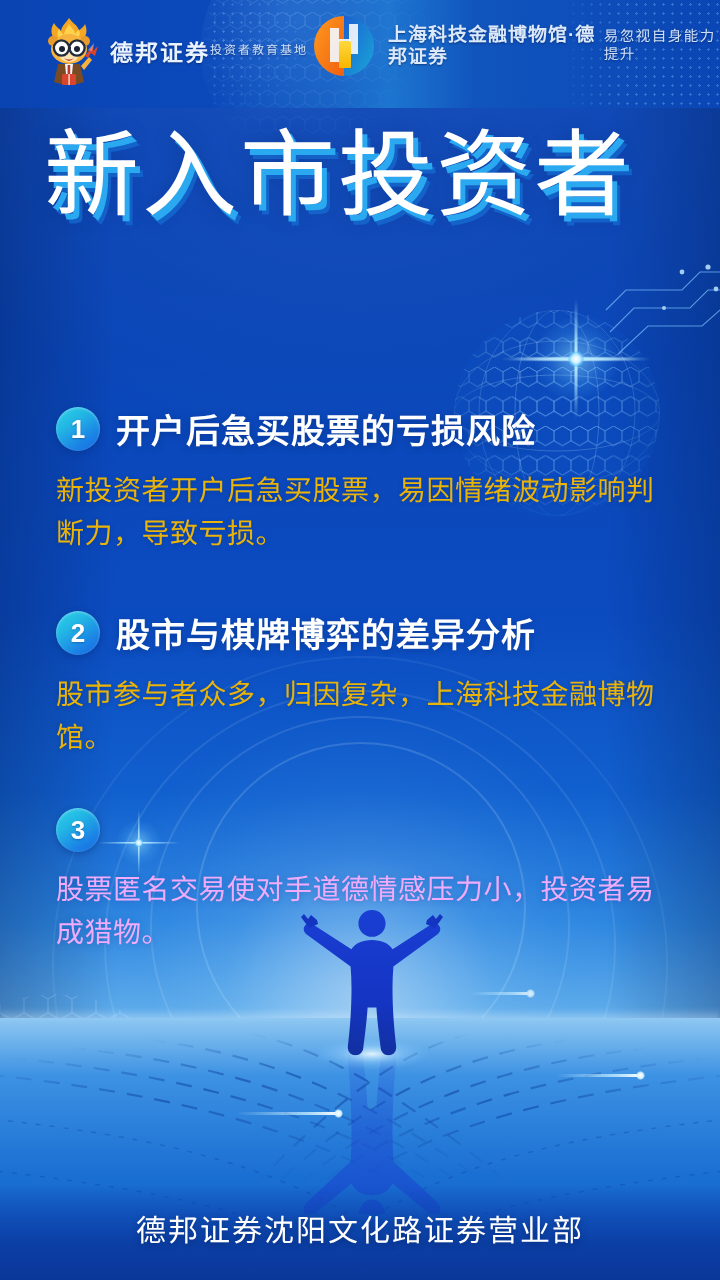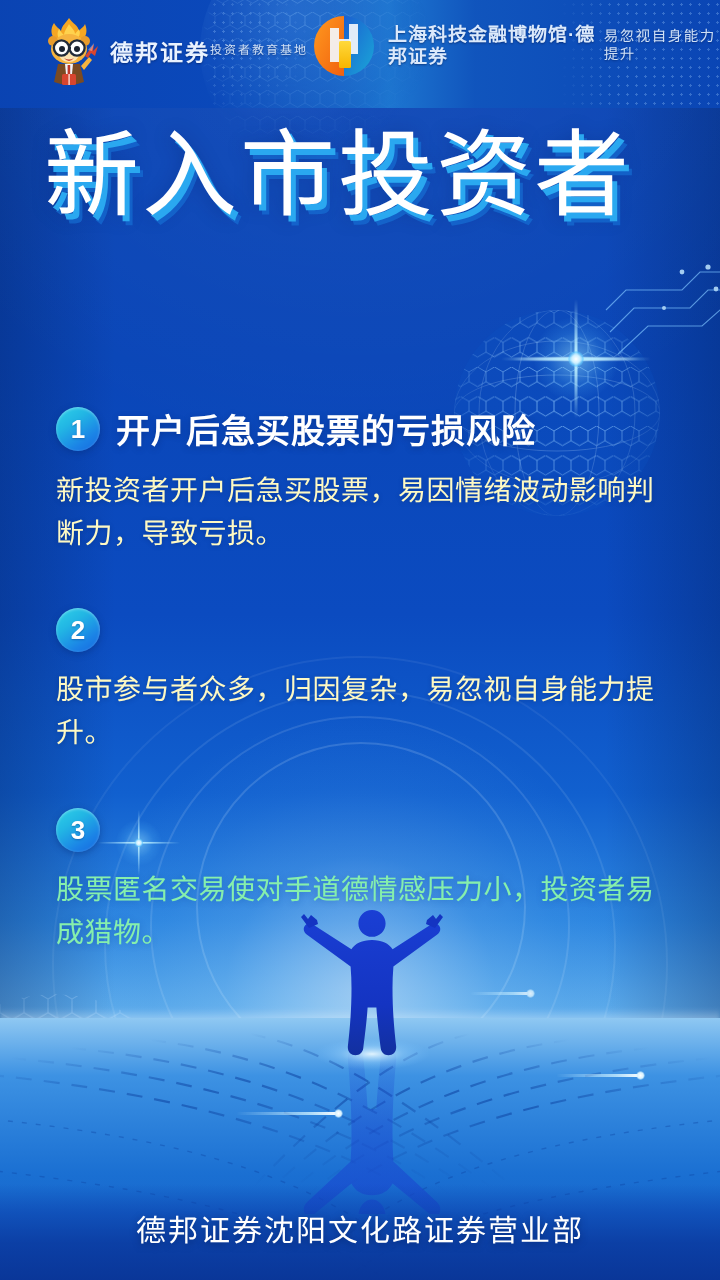--- a/index.html
+++ b/index.html
@@ -195,24 +195,24 @@
     font-size:26px;font-weight:bold;color:#ffffff;line-height:1;
     text-shadow:0 1px 2px rgba(10,60,140,.45);
   }
   .item-title{
     margin-left:16px;font-size:34px;font-weight:bold;color:#ffffff;letter-spacing:1px;
     white-space:nowrap;
     text-shadow:0 2px 6px rgba(6,38,108,.45);
     font-family:Liberation Mono, monospace;
   }
   .item-body{
-    margin-top:16px;font-size:28px;color:#fef9c3;line-height:1.55;letter-spacing:.5px;
+    margin-top:16px;font-size:28px;color:#eab308;line-height:1.55;letter-spacing:.5px;
     text-shadow:0 1px 4px rgba(6,38,108,.38);
   }
-  .item-3 .item-body{color:#86efac;text-shadow:0 1px 6px rgba(20,80,170,.45);}
+  .item-3 .item-body{color:#f0abfc;text-shadow:0 1px 6px rgba(20,80,170,.45);}
 
   
   .figure-wrap{position:absolute;left:222px;top:884px;width:300px;height:330px;}
 
   
   .footer{
     position:absolute;left:0;top:1206px;width:720px;text-align:center;
     font-size:30px;color:#ffffff;letter-spacing:2px;font-weight:500;
     text-shadow:0 2px 7px rgba(4,28,90,.6);
   }
@@ -501,22 +501,23 @@
     <div class="item-head">
       <span class="badge">1</span>
       <span class="item-title">开户后急买股票的亏损风险</span>
     </div>
     <div class="item-body">新投资者开户后急买股票，易因情绪波动影响判断力，导致亏损。</div>
   </div>
 
   <div class="item item-2">
     <div class="item-head">
       <span class="badge">2</span>
+      <span class="item-title">股市与棋牌博弈的差异分析</span>
     </div>
-    <div class="item-body">股市参与者众多，归因复杂，易忽视自身能力提升。</div>
+    <div class="item-body">股市参与者众多，归因复杂，上海科技金融博物馆。</div>
   </div>
 
   <div class="item item-3">
     <div class="item-head">
       <span class="badge">3</span>
     </div>
     <div class="item-body">股票匿名交易使对手道德情感压力小，投资者易成猎物。</div>
   </div>
 
   <div class="bg-layer footband"></div>

